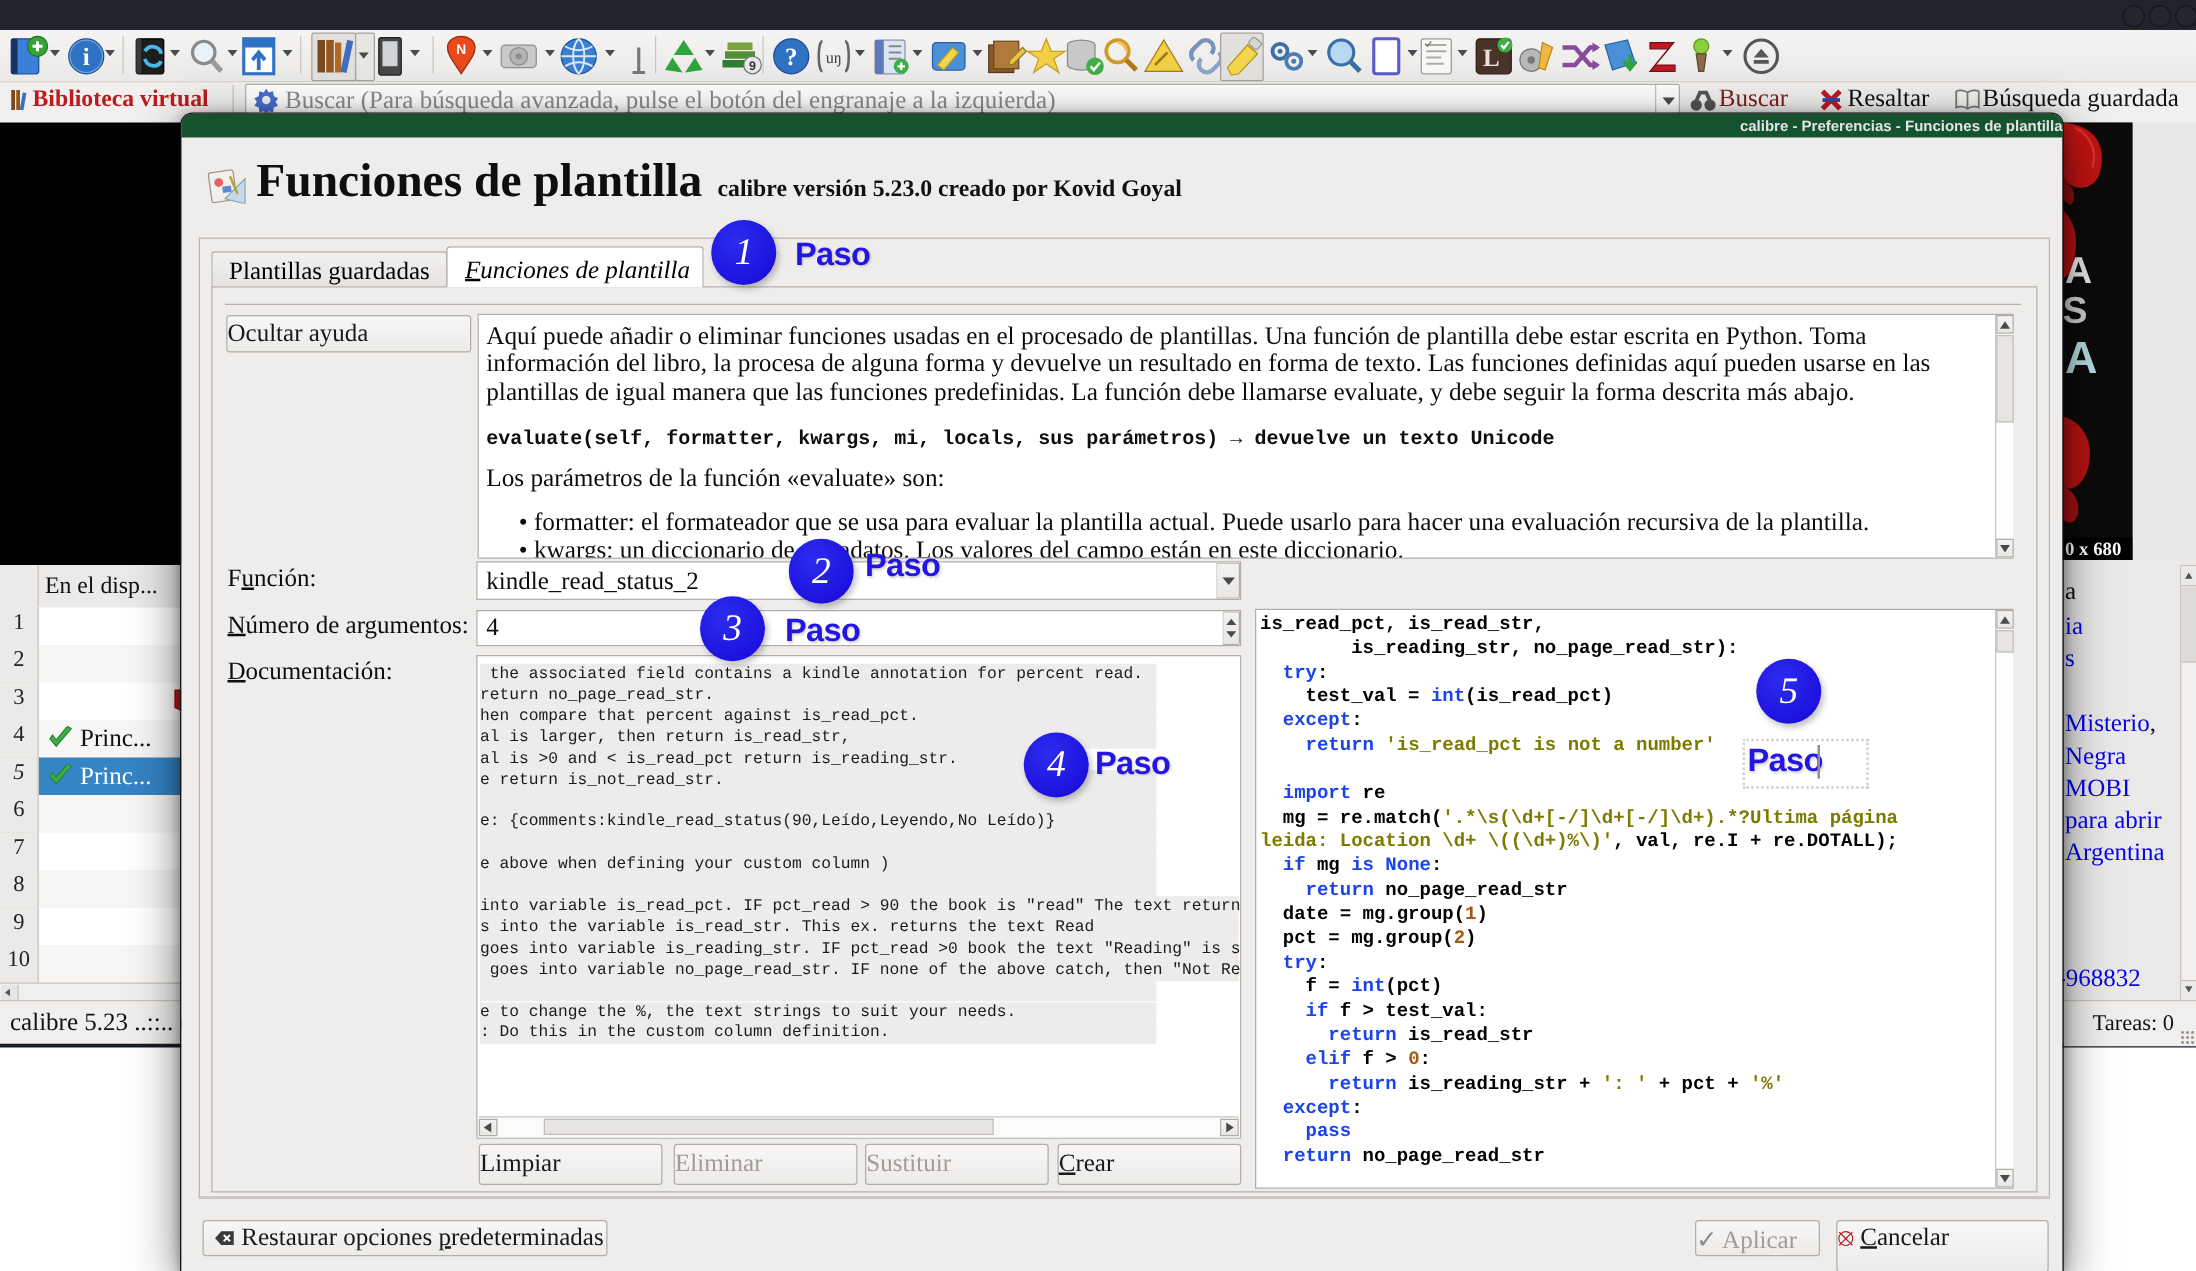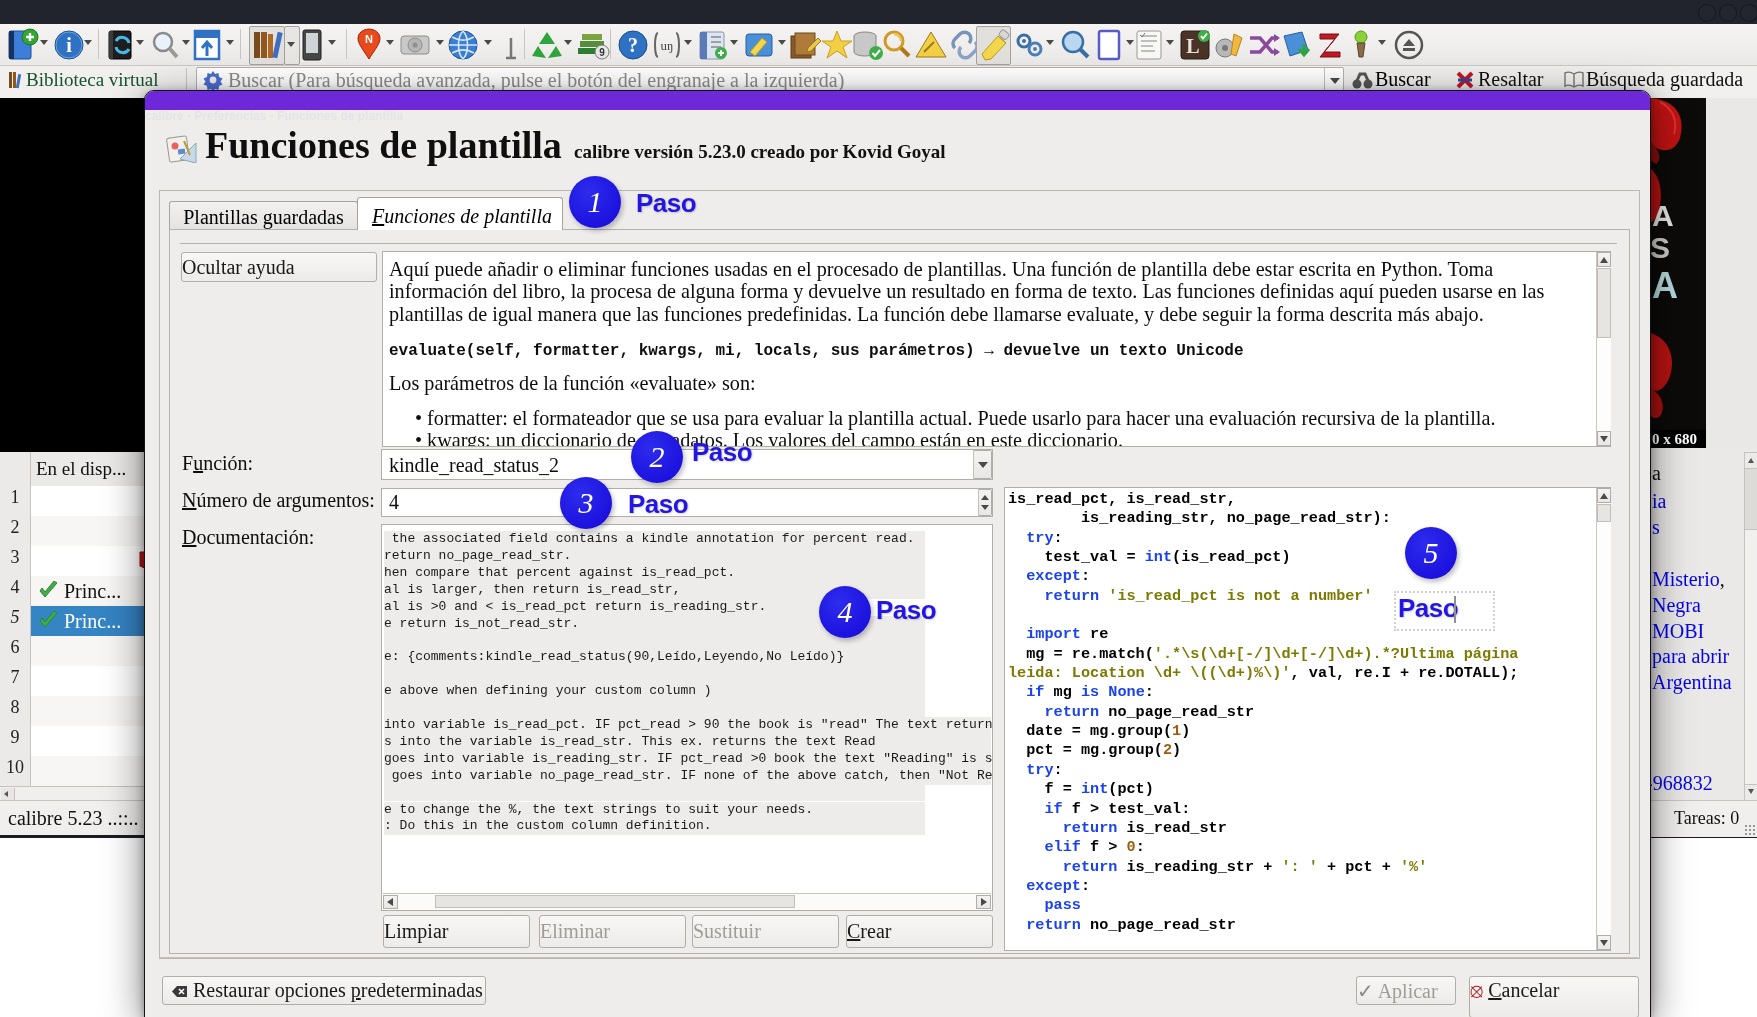--- a/index.html
+++ b/index.html
@@ -22,21 +22,21 @@
 #statusl{left:0;top:800px;width:170px;height:36px;background:#f0efed;border-top:1px solid #c9c6c2}
 #statusbot{left:0;top:835px;width:1757px;height:3px;background:#191c22}
 
 #cover{left:1650px;top:98px;width:56px;height:350px;background:#0a0a0a}
 #rpanel{left:1650px;top:448px;width:107px;height:352px;background:#ebe9e7}
 #rsb{left:1744px;top:452px;width:13px;height:348px;background:#f1f0ee;border:1px solid #c6c3bf}
 #statusr{left:1650px;top:800px;width:107px;height:36px;background:#f0efed;border-top:1px solid #c9c6c2}
 .rlink{left:1652px;color:#0404e8;font-size:20px}
 
 #dlg{left:145px;top:91px;width:1505px;height:926px;background:#efedeb;border-radius:9px 9px 0 0;box-shadow:0 10px 40px rgba(0,0,0,.55),0 2px 10px rgba(0,0,0,.4);outline:1px solid #101215}
-#dtbar{left:0;top:0;width:1505px;height:19px;background:#6d28d9;border-radius:9px 9px 0 0;color:#e3e4e7;font:bold 12px "Liberation Sans",sans-serif;text-align:left;padding-top:18px;box-sizing:border-box}
+#dtbar{left:0;top:0;width:1505px;height:19px;background:#14532d;border-radius:9px 9px 0 0;color:#e3e4e7;font:bold 12px "Liberation Sans",sans-serif;text-align:right;padding-top:3px;box-sizing:border-box}
 #dh1{left:60px;top:32px;font-weight:bold;font-size:38px;color:#0f0f0f}
 #dsub{left:429px;top:50px;font-weight:bold;font-size:19px;color:#111}
 #oframe{left:14px;top:99px;width:1479px;height:767px;border:1px solid #bab7b3}
 .tab1{left:24px;top:110px;width:189px;height:28px;background:linear-gradient(#f2f1f0,#e5e3e1);border:1px solid #a7a4a0;border-bottom:none;border-radius:3px 3px 0 0;text-align:center;font-size:20px;padding-top:4px;box-sizing:border-box;height:29px}
 .tab2{z-index:3;left:212px;top:106px;width:206px;height:33px;background:#fff;border:1px solid #a7a4a0;border-bottom:none;border-radius:3px 3px 0 0;text-align:center;font-size:20px;font-style:italic;padding-top:7px;box-sizing:border-box}
 #pane{left:24px;top:138px;width:1459px;height:723px;border:1px solid #b5b2ae}
 #pdiv{left:35px;top:152px;width:1437px;height:1px;background:#b5b2ae}
 .btn{border:1px solid #b1aeaa;border-radius:3px;background:linear-gradient(#f8f7f6,#ecebe9);font-size:20px;color:#191919;box-sizing:border-box}
 .btn.dis{color:#a09d98}
 .box{background:#fff;border:1px solid #b1aeaa;box-sizing:border-box}
@@ -260,27 +260,27 @@
         <path d="M13 15 h8 l-2 14 h-4 z" fill="#8a6a4a" stroke="#5a4a2a"></path>
       </svg>
       <div class="a da" style="left:1378px"></div>
       <svg class="a ic" style="left:1392px;top:28px" width="34" height="34" viewBox="0 0 34 34">
         <circle cx="17" cy="17" r="13" fill="none" stroke="#555" stroke-width="2.5"></circle>
         <path d="M11 18 L17 11 L23 18z" fill="#555"></path>
         <rect x="11" y="20" width="12" height="3" fill="#555"></rect>
       </svg>
     </div>
 <div class="a" id="srow">
-  <div class="a" style="left:26px;top:3px;font-size:19px;font-weight:normal;color:#14532d">Biblioteca virtual</div>
+  <div class="a" style="left:26px;top:3px;font-size:19px;font-weight:bold;color:#b91c1c">Biblioteca virtual</div>
   <div class="a" style="left:186px;top:2px;width:1px;height:28px;background:#c8c5c1"></div>
   <div class="a" style="left:196px;top:1px;width:1148px;height:28px;background:#fff;border:1px solid #b5b2ae;border-radius:2px;box-sizing:border-box"></div>
   <div class="a" style="left:228px;top:3px;font-size:20px;color:#8e8c89">Buscar (Para búsqueda avanzada, pulse el botón del engranaje a la izquierda)</div>
   <div class="a" style="left:1324px;top:2px;width:1px;height:26px;background:#c5c2be"></div>
   <div class="a" style="left:1330px;top:12px;width:0;height:0;border-left:5px solid transparent;border-right:5px solid transparent;border-top:6px solid #4a4a4a"></div>
-  <div class="a" style="left:1375px;top:2px;font-size:20px;color:#000000">Buscar</div>
+  <div class="a" style="left:1375px;top:2px;font-size:20px;color:#7f1d1d">Buscar</div>
   <div class="a" style="left:1478px;top:2px;font-size:20px;color:#111">Resaltar</div>
   <div class="a" style="left:1586px;top:2px;font-size:20px;color:#111">Búsqueda guardada</div>
 <svg class="a" style="left:8px;top:4px" width="16" height="20" viewBox="0 0 16 20">
         <rect x="1" y="2" width="3" height="16" fill="#7a4a1e"></rect>
         <rect x="5" y="2" width="3" height="16" fill="#93561d"></rect>
         <rect x="9" y="4" width="3" height="14" fill="#3d6fbe" transform="rotate(10 10 11)"></rect>
       </svg>
       <svg class="a" style="left:203px;top:4px" width="20" height="20" viewBox="0 0 20 20">
         <path d="M10 1 l2 3 3.5-1 .5 4 3.5 1.5 -2 3 2 3 -3.5 1.5 -.5 4 -3.5-1 -2 3 -2-3 -3.5 1 -.5-4 -3.5-1.5 2-3 -2-3 3.5-1.5 .5-4 3.5 1z" fill="#4a6ed0"></path>
         <circle cx="10" cy="10" r="3.4" fill="#f1f0ee"></circle>

